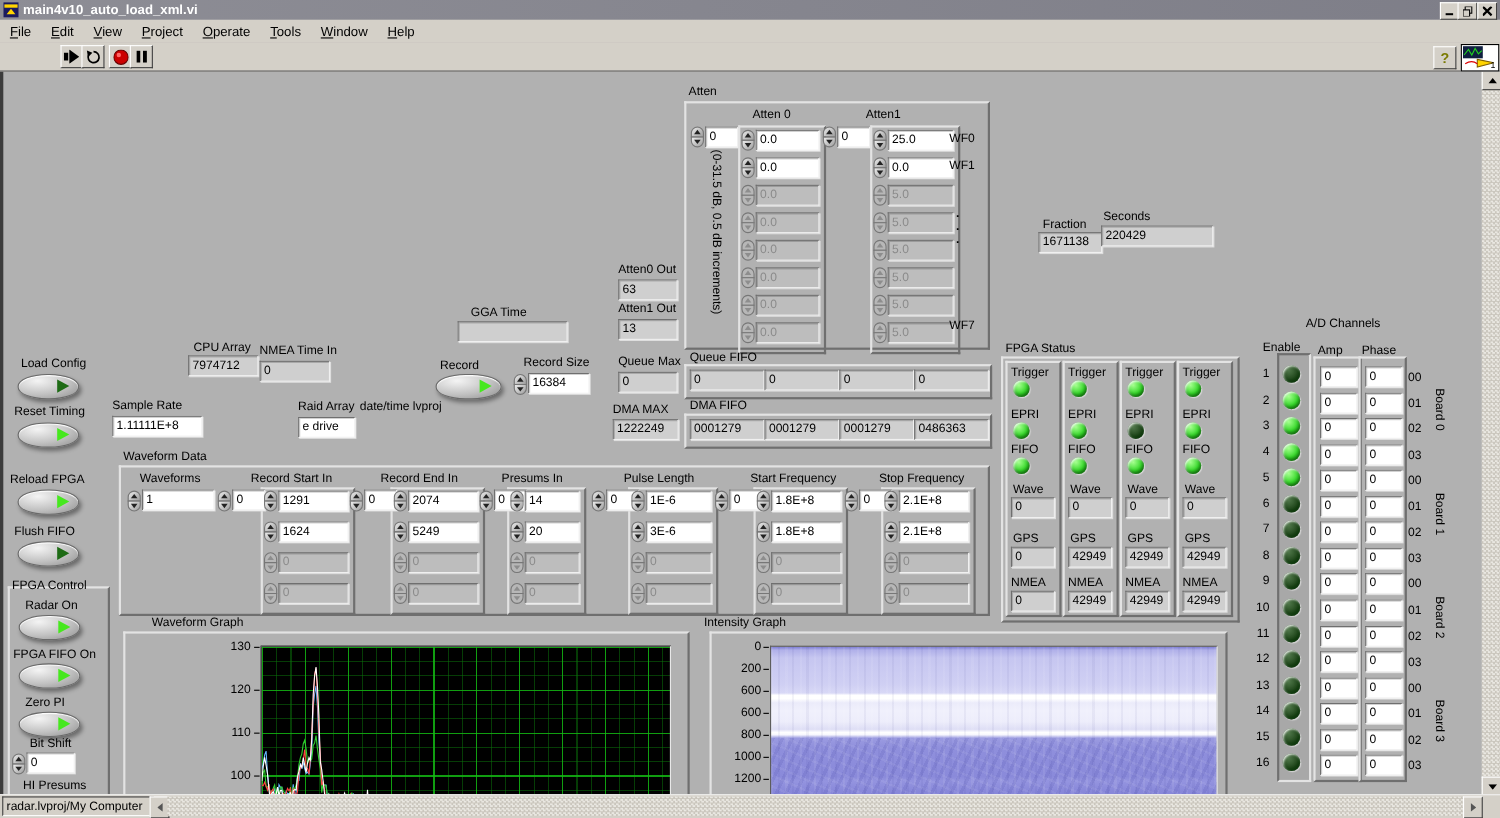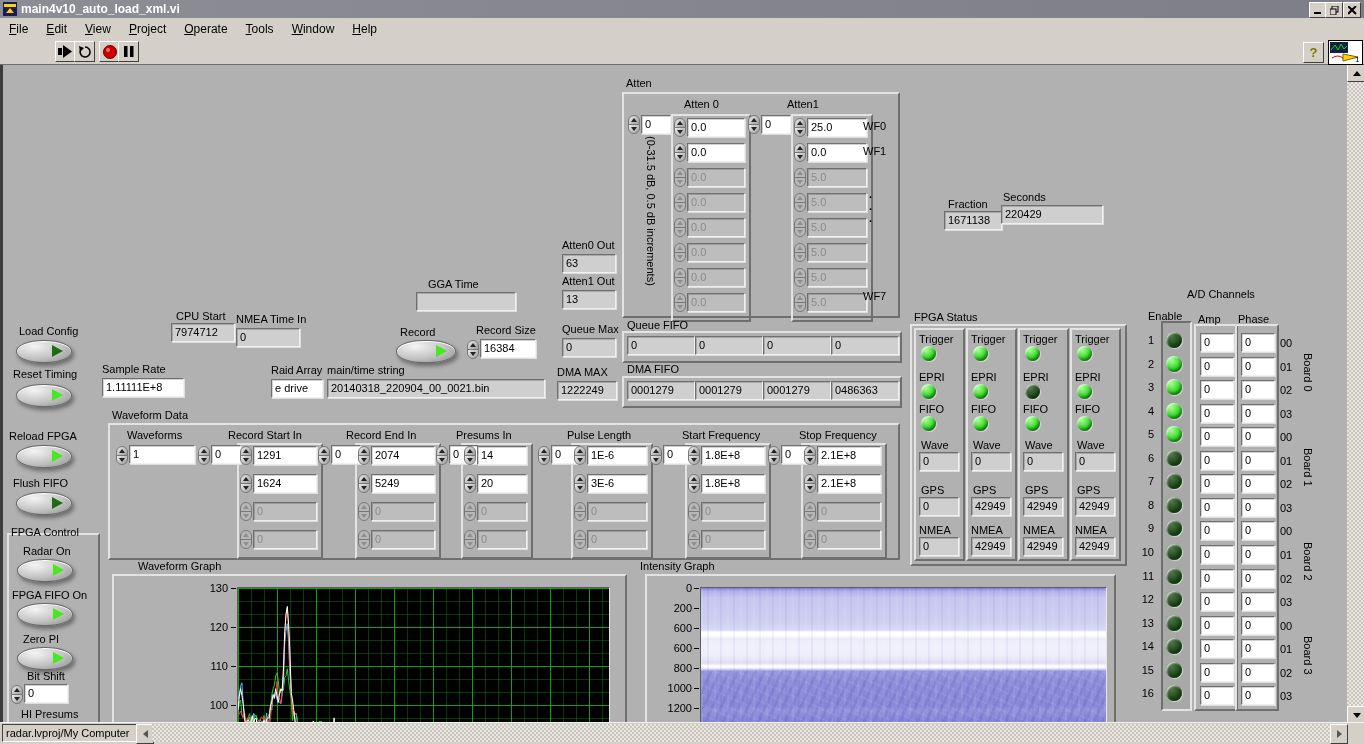--- a/index.html
+++ b/index.html
@@ -253,32 +253,31 @@
     <div class="spin" style="left: 11px; top: 685px;">
       <div class="sh up">
         <div class="t-up"></div>
       </div>
       <div class="sh dn">
         <div class="t-dn"></div>
       </div>
     </div>
     <div class="fld white" style="left: 24px; top: 684px; width: 36px;">0</div>
     <div class="lbl" style="left: 21px; top: 708px;">HI Presums</div>
-    <div class="lbl" style="left: 176px; top: 310px;">CPU Start</div>
+    <div class="lbl" style="left: 176px; top: 310px;">CPU Array</div>
     <div class="fld " style="left: 171px; top: 323px; width: 56px;">7974712</div>
     <div class="lbl" style="left: 236px; top: 313px;">NMEA Time In</div>
     <div class="fld " style="left: 236px; top: 328px; width: 56px;">0</div>
     <div class="lbl" style="left: 428px; top: 278px;">GGA Time</div>
     <div class="fld " style="left: 416px; top: 292px; width: 92px;"></div>
     <div class="lbl" style="left: 102px; top: 363px;">Sample Rate</div>
     <div class="fld white" style="left: 102px; top: 378px; width: 74px;">1.11111E+8</div>
     <div class="lbl" style="left: 271px; top: 364px;">Raid Array</div>
     <div class="fld white" style="left: 271px; top: 379px; width: 44px;">e drive</div>
-    <div class="lbl" style="left: 327px; top: 364px;">main/time string</div>
-    <div class="fld " style="left: 327px; top: 379px; width: 210px;">20140318_220904_00_0021.bin</div>
+    <div class="lbl" style="left: 327px; top: 364px;">date/time lvproj</div>
     <div class="lbl" style="left: 562px; top: 239px;">Atten0 Out</div>
     <div class="fld " style="left: 562px; top: 254px; width: 46px;">63</div>
     <div class="lbl" style="left: 562px; top: 275px;">Atten1 Out</div>
     <div class="fld " style="left: 562px; top: 290px; width: 46px;">13</div>
     <div class="lbl" style="left: 562px; top: 323px;">Queue Max</div>
     <div class="fld " style="left: 562px; top: 338px; width: 46px;">0</div>
     <div class="lbl" style="left: 557px; top: 366px;">DMA MAX</div>
     <div class="fld " style="left: 557px; top: 381px; width: 52px;">1222249</div>
     <div class="lbl" style="left: 948px; top: 198px;">Fraction</div>
     <div class="fld " style="left: 944px; top: 211px; width: 50px;">1671138</div>

